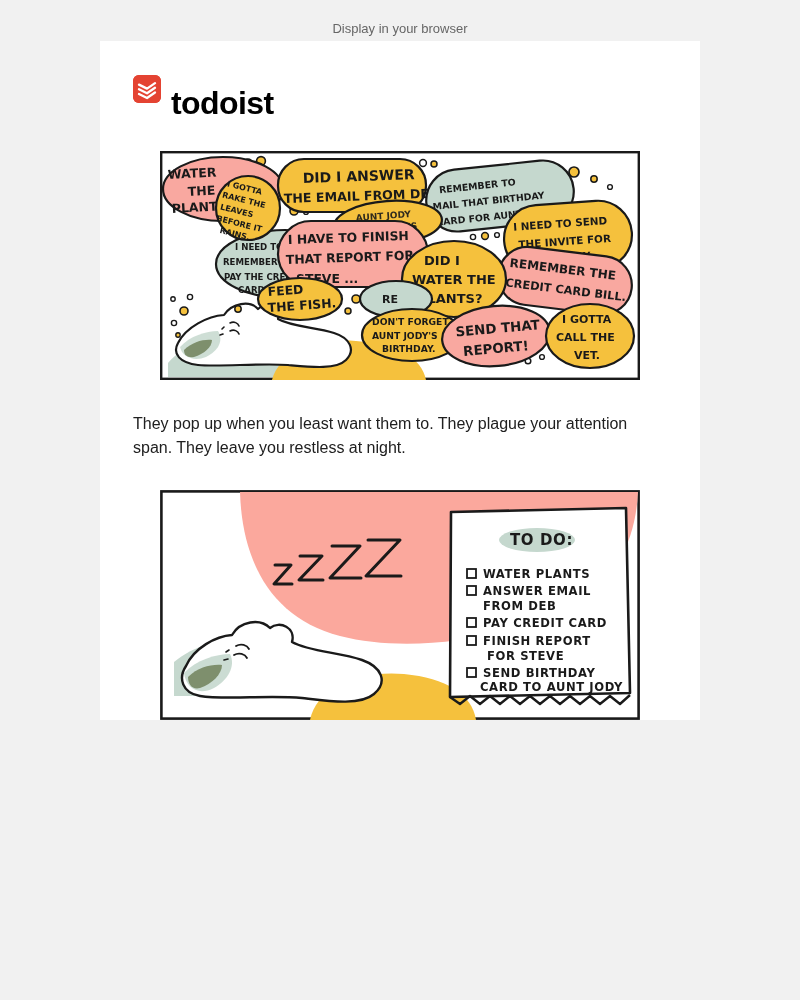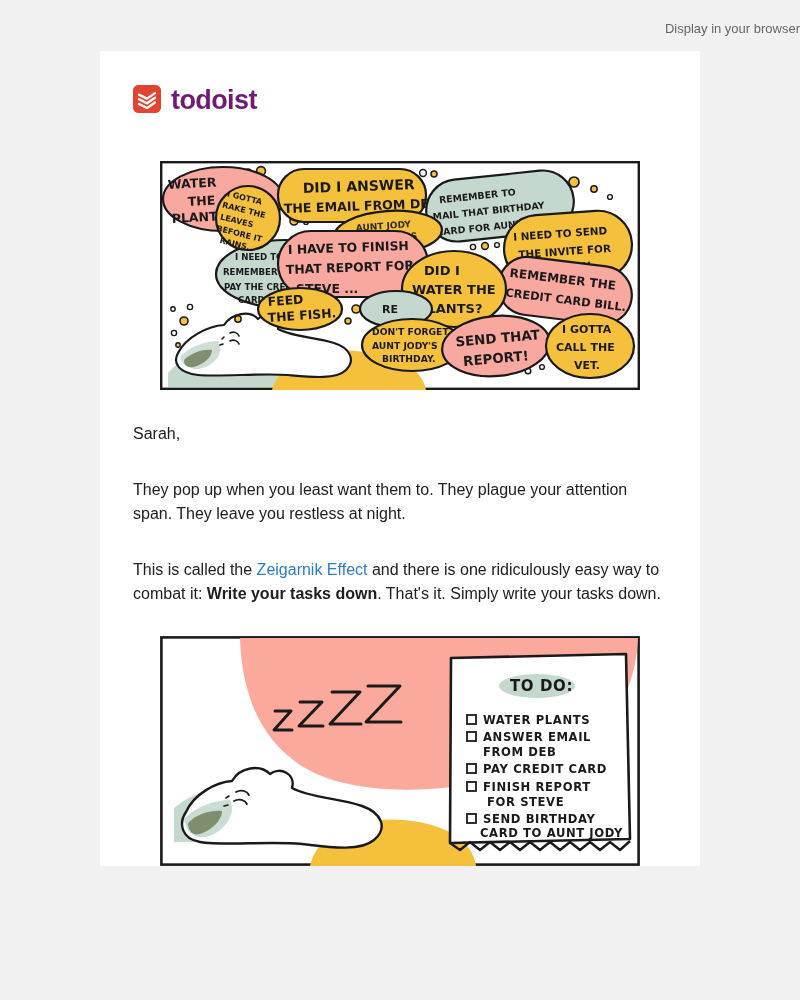--- a/index.html
+++ b/index.html
@@ -12,22 +12,22 @@
   }
   body {
     width: 800px;
     min-height: 1000px;
     overflow-x: hidden;
   }
 
   
   .preheader {
     width: 100%;
-    text-align: right;
-    padding: 19px 0 14px 0;
+    text-align: center;
+    padding: 19px 0 4px 0;
     background: #F1F1F1;
   }
   .preheader a {
     color: #666666;
     font-size: 13px;
     line-height: 16px;
     text-decoration: none;
     font-family: "Liberation Sans", sans-serif;
   }
 
@@ -50,27 +50,27 @@
     height: 28px;
     border-radius: 6px;
     background: #E44332;
     position: relative;
     flex: 0 0 auto;
   }
   .logo-mark svg { display:block; }
   .logo-word {
     margin-left: 10px;
     font-family: "Liberation Sans", sans-serif;
-    font-size: 27px;
+    font-size: 32px;
     font-weight: bold;
     letter-spacing: -0.6px;
-    color: #701a75;
+    color: #000000;
     line-height: 28px;
     position: relative;
-    top: 1px;
+    top: 14px;
   }
 
   
   .illo-wrap { padding: 0 33px; }
   .illo {
     width: 480px;
     display: block;
     margin: 0 auto;
   }
   .illo-1 { margin-top: 48px; }
@@ -288,27 +288,25 @@
     <g>
       <ellipse class="yl" cx="430" cy="185" rx="44" ry="32" stroke="#1A1A1A" stroke-width="2.2"></ellipse>
       <text class="hand" x="402" y="172" font-size="11">I GOTTA</text>
       <text class="hand" x="396" y="190" font-size="11">CALL THE</text>
       <text class="hand" x="414" y="208" font-size="11">VET.</text>
     </g>
   </svg>
   </div>
 
   <div class="body-copy">
-    <p class="p-gap-1" style="margin-top:50px;">Sarah,</p>
 
     <p class="p-gap-1">They pop up when you least want them to. They plague your attention span. They leave you restless at night.</p>
 
 
 
-    <p class="p-gap-3" style="margin-top:40px;"><span>This is called the </span><a href="#" class="inline-link">Zeigarnik Effect</a><span> and there is one ridiculously easy way to combat it: </span><strong>Write your tasks down</strong><span>. That's it. Simply write your tasks down.</span></p>
   </div>
 
   <div class="illo-wrap">
   <svg class="illo illo-2" viewBox="0 0 480 230" xmlns="http://www.w3.org/2000/svg">
     <defs>
       <style>
         .hand2 { font-family:"DejaVu Sans", sans-serif; font-weight:bold; fill:#1A1A1A; letter-spacing:0.6px; }
       </style>
     </defs>
 

